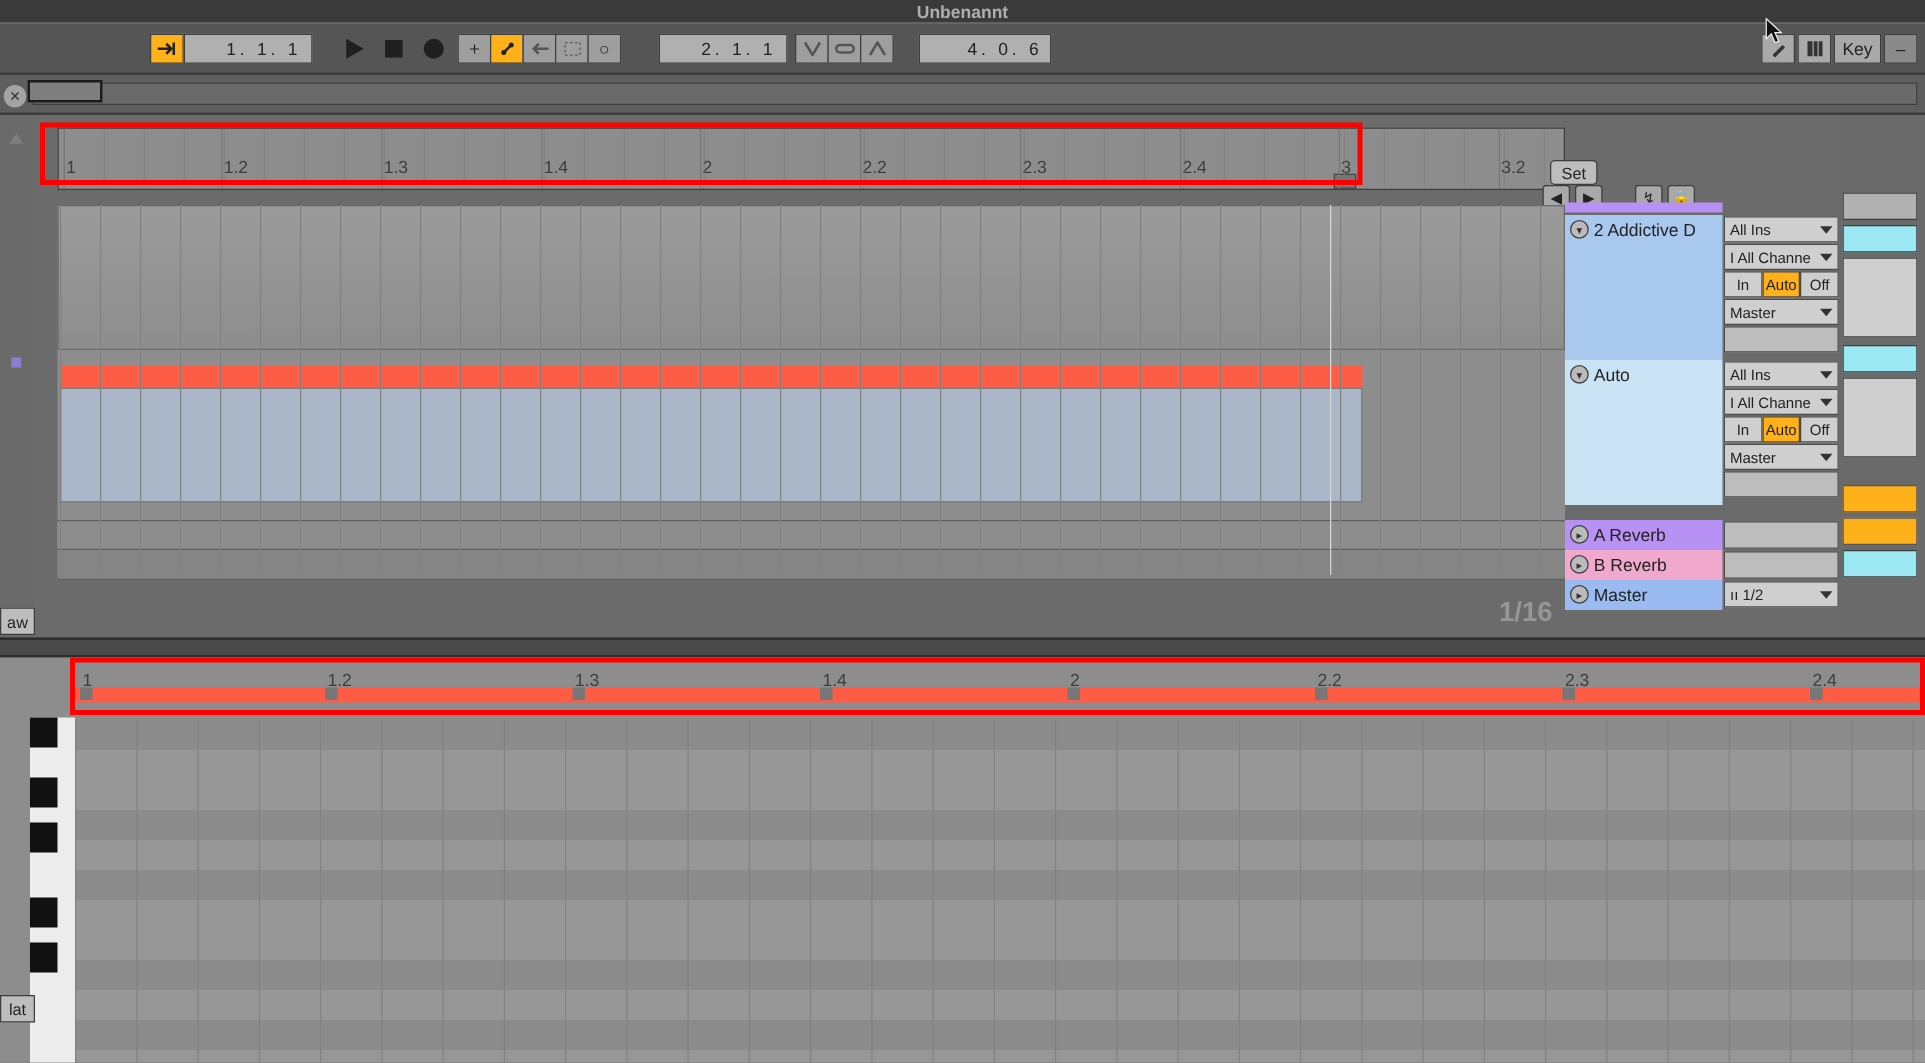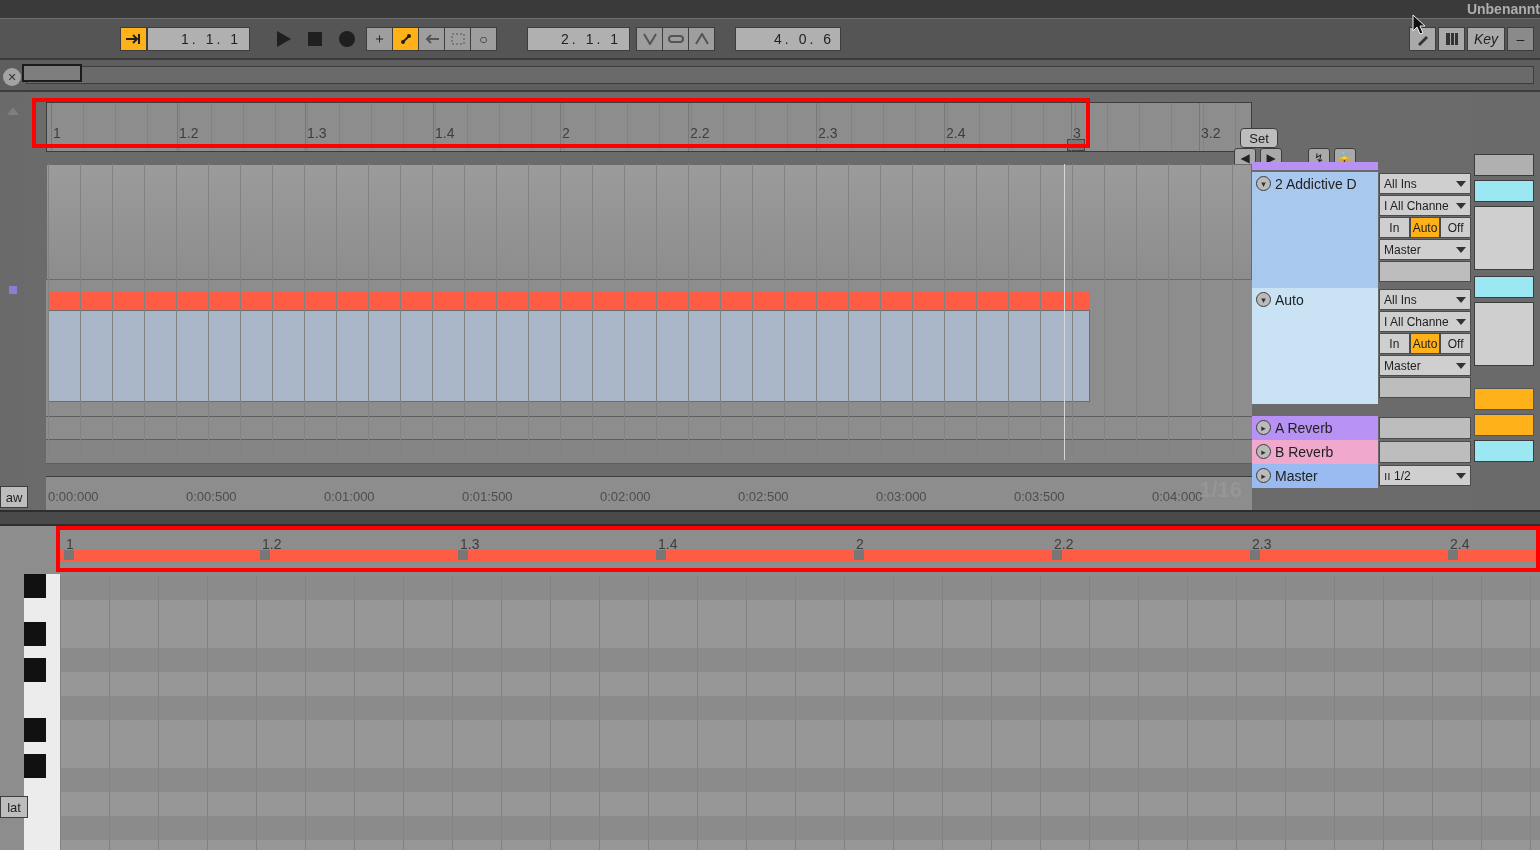--- a/index.html
+++ b/index.html
@@ -4,36 +4,36 @@
 <style>
   * { box-sizing: border-box; margin: 0; padding: 0; user-select: none; }
   html, body { width: 1540px; height: 850px; overflow: hidden; font-family: "Helvetica Neue", Arial, sans-serif; background:#6b6b6b; }
   :root{
     --dark:#2e2e2e; --panel:#8d8d8d; --light:#bfbfbf; --accent:#ffb11a;
     --text:#c9c9c9; --red:#ff0000; --track-blue:#a9c8ee; --track-blue2:#c9e3f5;
     --return-a:#9d6ce6; --return-b:#e67cb0; --master:#6a9ef6;
   }
   
   .titlebar{position:absolute;left:0;top:0;right:0;height:18px;background:#3a3a3a;
-    display:flex;justify-content:flex-end;align-items:center;font-size:14px;color:#aeaeae;font-weight:700;}
+    display:flex;justify-content:center;align-items:center;font-size:14px;color:#aeaeae;font-weight:700;}
   
   .toolbar{position:absolute;left:0;right:0;top:18px;height:42px;background:#555;
     border-top:1px solid #6e6e6e;border-bottom:2px solid #3b3b3b;display:flex;align-items:center;}
   .tb-btn{height:24px;display:flex;align-items:center;justify-content:center;border:1px solid #3d3d3d;
     background:#9e9e9e;color:#222;font-size:14px;}
   .tb-btn.icon{width:27px;}
   .tb-group{display:flex;gap:0;margin-left:6px;}
   .tb-group .tb-btn+.tb-btn{margin-left:-1px;}
   .pos-display{width:103px;background:#b0b0b0;justify-content:flex-end;padding:0 8px;letter-spacing:3px;}
   .tb-btn.active{background:var(--accent);}
   .transport{display:flex;gap:6px;margin-left:20px;align-items:center;}
   .transport span{display:flex;width:26px;height:26px;align-items:center;justify-content:center;color:#1f1f1f;}
   .tempo-box{width:106px;height:24px;border:1px solid #3d3d3d;background:#b0b0b0;
     color:#222;font-size:14px;display:flex;align-items:center;justify-content:flex-end;padding-right:6px;letter-spacing:3px;}
-  .right-tools{margin-left:auto;display:flex;align-items:center;margin-right:6px;gap:2px;font-style:italic;}
+  .right-tools{margin-left:auto;display:flex;align-items:center;margin-right:6px;gap:2px;}
   .key-box{width:38px;height:24px;border:1px solid #3d3d3d;background:#a9a9a9;display:flex;
     align-items:center;justify-content:center;color:#222;font-size:14px;}
   
   .overview{position:absolute;left:0;right:0;top:60px;height:32px;background:#5e5e5e;border-bottom:2px solid #3d3d3d;}
   .ov-close{position:absolute;left:3px;top:8px;width:18px;height:18px;border-radius:50%;background:#a3a3a3;
     display:flex;align-items:center;justify-content:center;font-size:11px;color:#333;}
   .ov-track{position:absolute;left:26px;right:6px;top:6px;bottom:6px;background:#6a6a6a;border:1px solid #3d3d3d;}
   .ov-win{position:absolute;left:22px;top:4px;width:60px;height:18px;border:2px solid #1b1b1b;background:#7e7e7e;}
   .ov-clip{position:absolute;left:24px;top:15px;width:56px;height:4px;background:#ff5c46;}
   
@@ -332,31 +332,20 @@
       <div class="grid-v" style="left: 962px;"></div>
       <div class="grid-v" style="left: 994px;"></div>
       <div class="grid-v" style="left: 1026px;"></div>
       <div class="grid-v" style="left: 1058px;"></div>
       <div class="grid-v" style="left: 1090px;"></div>
       <div class="grid-v" style="left: 1122px;"></div>
       <div class="grid-v" style="left: 1154px;"></div>
       <div class="grid-v" style="left: 1186px;"></div>
     </div>
 
-  <div class="time-ruler" id="time-ruler">
-      <div class="lbl" style="left: 2px;">0:00:000</div>
-      <div class="lbl" style="left: 140px;">0:00:500</div>
-      <div class="lbl" style="left: 278px;">0:01:000</div>
-      <div class="lbl" style="left: 416px;">0:01:500</div>
-      <div class="lbl" style="left: 554px;">0:02:000</div>
-      <div class="lbl" style="left: 692px;">0:02:500</div>
-      <div class="lbl" style="left: 830px;">0:03:000</div>
-      <div class="lbl" style="left: 968px;">0:03:500</div>
-      <div class="lbl" style="left: 1106px;">0:04:000</div>
-    </div>
   <div class="zoom-hint">1/16</div>
 
   <div class="track-panel">
 
     <div style="position:absolute;left:0;top:-2px;width:126px;height:8px;background:#b791f3"></div>
 
     <div class="tp-row" style="top:8px;height:116px">
       <div class="tp-head" style="background:#a9c8ee;height:116px">
         <span class="tp-fold">▾</span>
         <span>2 Addictive D</span>

